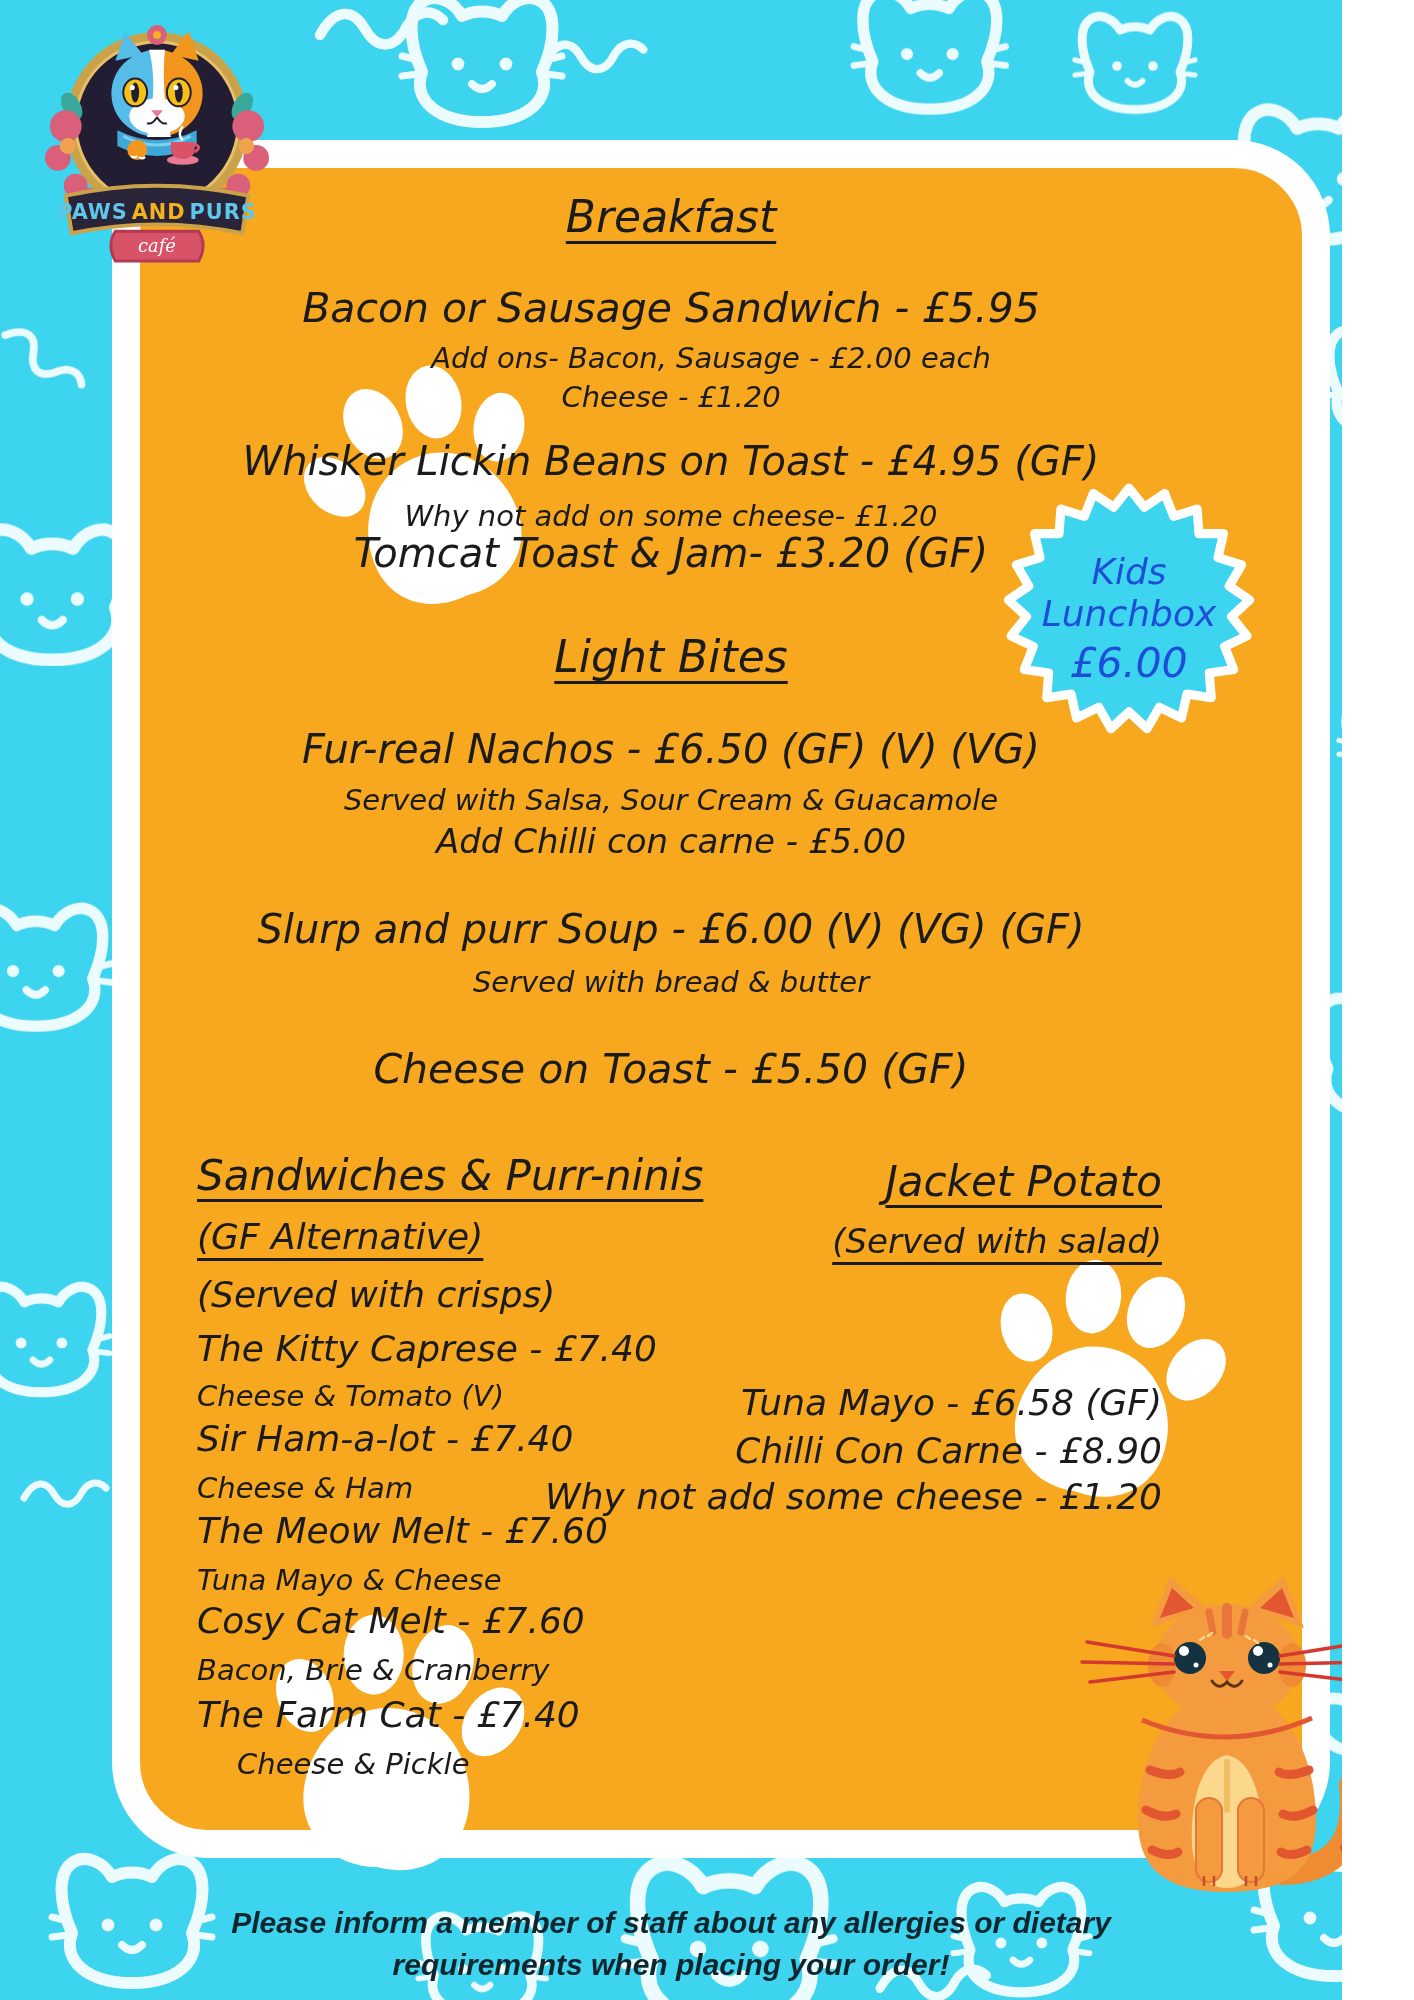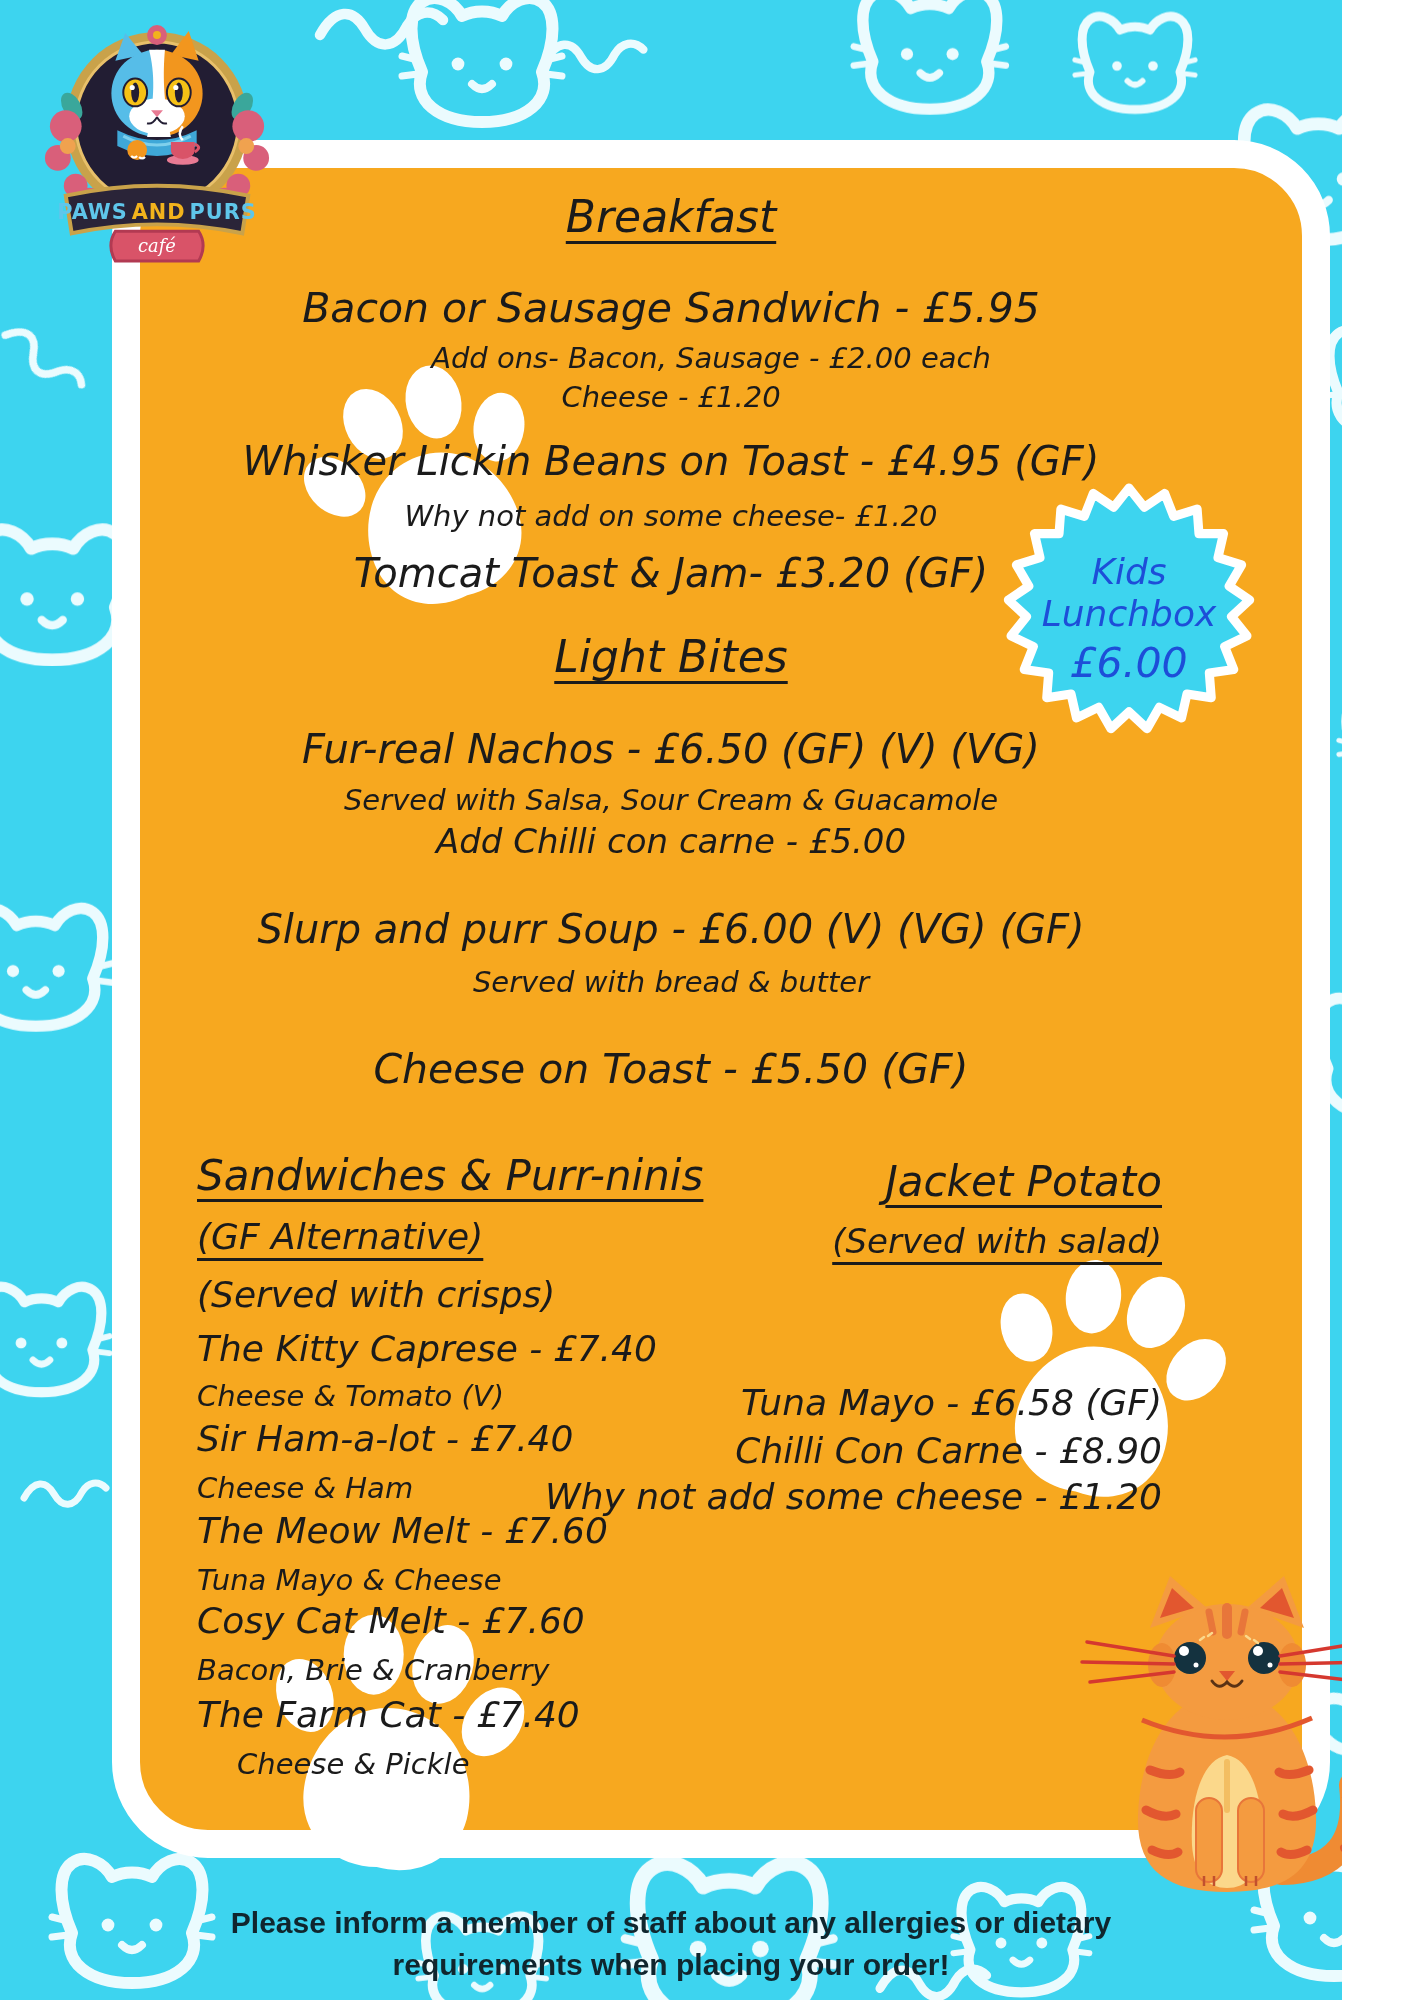--- a/index.html
+++ b/index.html
@@ -24,21 +24,21 @@
   .r { right:180px; text-align:right; }
   .u { text-decoration:underline; text-underline-offset:9px; text-decoration-thickness:3px; }
   .f44{font-size:44px;} .f42{font-size:42px;} .f40{font-size:40px;} .f38{font-size:41px;}
   .f36{font-size:36px;} .f34{font-size:34px;} .f29{font-size:29px;}
   .badge { position:absolute; left:1003px; top:483px; width:252px; height:252px; z-index:3; }
   .badge svg { position:absolute; left:0; top:0; overflow:visible; }
   .badge .btxt { position:absolute; left:0; width:100%; text-align:center;
     font-style:italic; color:#1d4ed8; z-index:4; }
   .footer-line { position:absolute; left:0; width:100%; text-align:center; z-index:3;
     font-family:"Liberation Sans","DejaVu Sans",sans-serif;
-    font-weight:bold; font-size:30px; color:var(--footer-text,#10262E); }
+    font-weight:bold; font-size:30px; color:var(--footer-text,#10262E);font-style:italic; }
   .logo { position:absolute; left:38px; top:18px; width:238px; height:262px; z-index:5; }
   .mascot { position:absolute; left:1112px; top:1570px; width:235px; height:345px; z-index:5; overflow:visible; }
 </style>
 </head>
 <body>
 
 <div class="page">
 
   <svg class="layer" width="1414" height="2000" aria-hidden="true">
     <defs>
@@ -168,21 +168,21 @@
     <div class="btxt f36" style="top:110px;">Lunchbox</div>
     <div class="btxt f38" style="top:156px;">£6.00</div>
   </div>
 
   <div class="txt c u f44" style="top:192px;">Breakfast</div>
   <div class="txt c f38" style="top:285px;">Bacon or Sausage Sandwich - £5.95</div>
   <div class="txt c f29" style="top:342px;padding-left:40px;">Add ons- Bacon, Sausage - £2.00 each</div>
   <div class="txt c f29" style="top:381px;">Cheese - £1.20</div>
   <div class="txt c f40" style="top:438px;">Whisker Lickin Beans on Toast - £4.95 (GF)</div>
   <div class="txt c f29" style="top:500px;">Why not add on some cheese- £1.20</div>
-  <div class="txt c f40" style="top:550px;font-style:italic;">Tomcat Toast &amp; Jam- £3.20 (GF)</div>
+  <div class="txt c f40" style="top:530px;font-style:italic;">Tomcat Toast &amp; Jam- £3.20 (GF)</div>
 
   <div class="txt c u f44" style="top:632px;">Light Bites</div>
   <div class="txt c f40" style="top:726px;">Fur-real Nachos - £6.50 (GF) (V) (VG)</div>
   <div class="txt c f29" style="top:784px;">Served with Salsa, Sour Cream &amp; Guacamole</div>
   <div class="txt c f34" style="top:822px;">Add Chilli con carne - £5.00</div>
   <div class="txt c f40" style="top:906px;">Slurp and purr Soup - £6.00 (V) (VG) (GF)</div>
   <div class="txt c f29" style="top:966px;">Served with bread &amp; butter</div>
   <div class="txt c f38" style="top:1046px;">Cheese on Toast - £5.50 (GF)</div>
 
   <div class="txt l u f42" style="top:1152px;">Sandwiches &amp; Purr-ninis </div>

